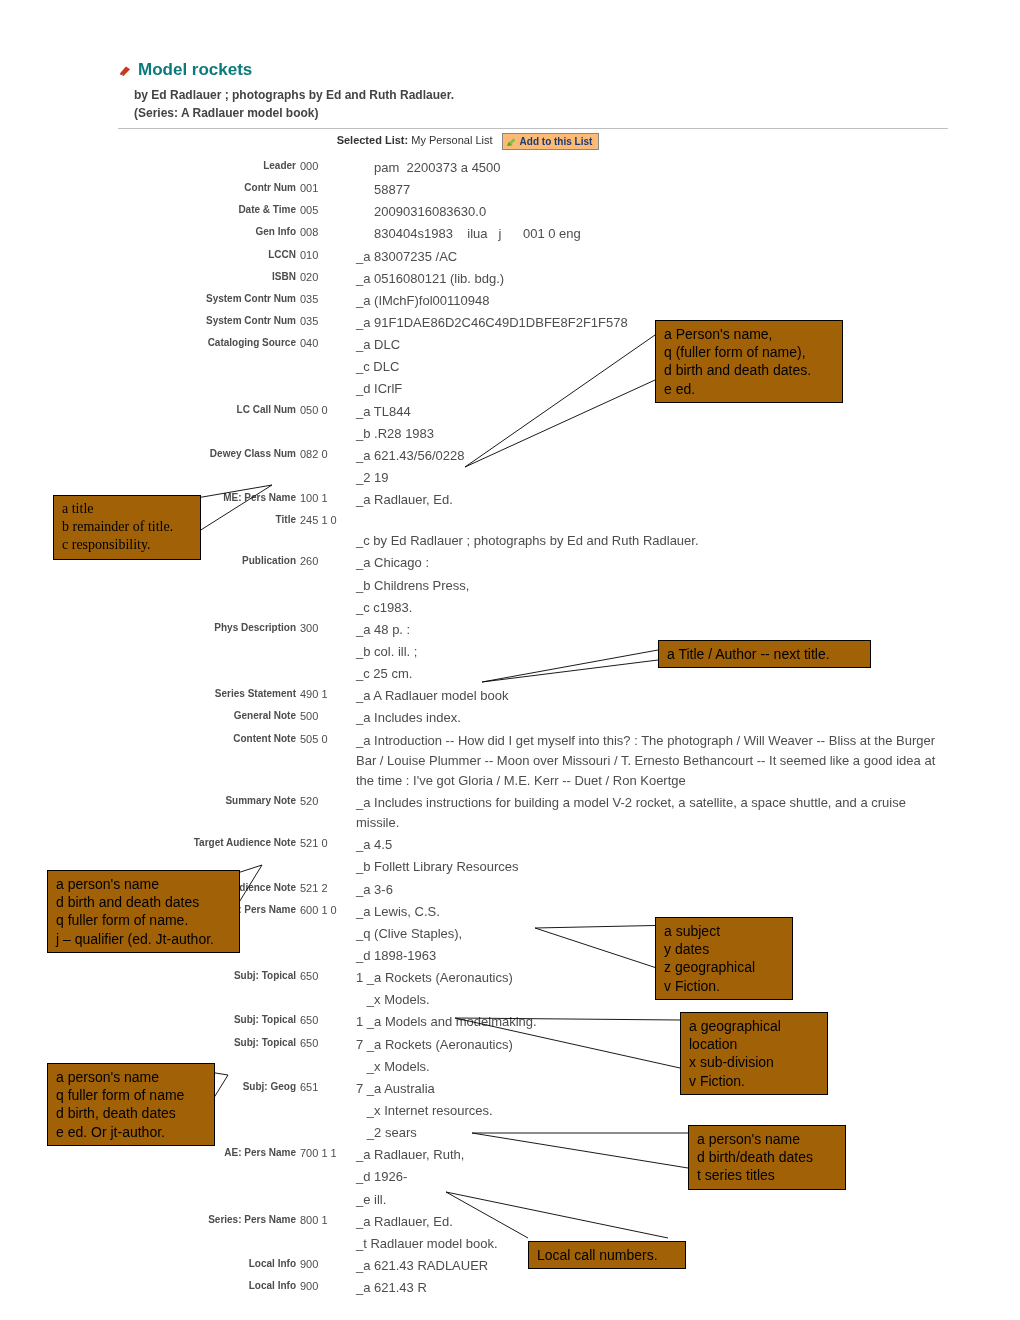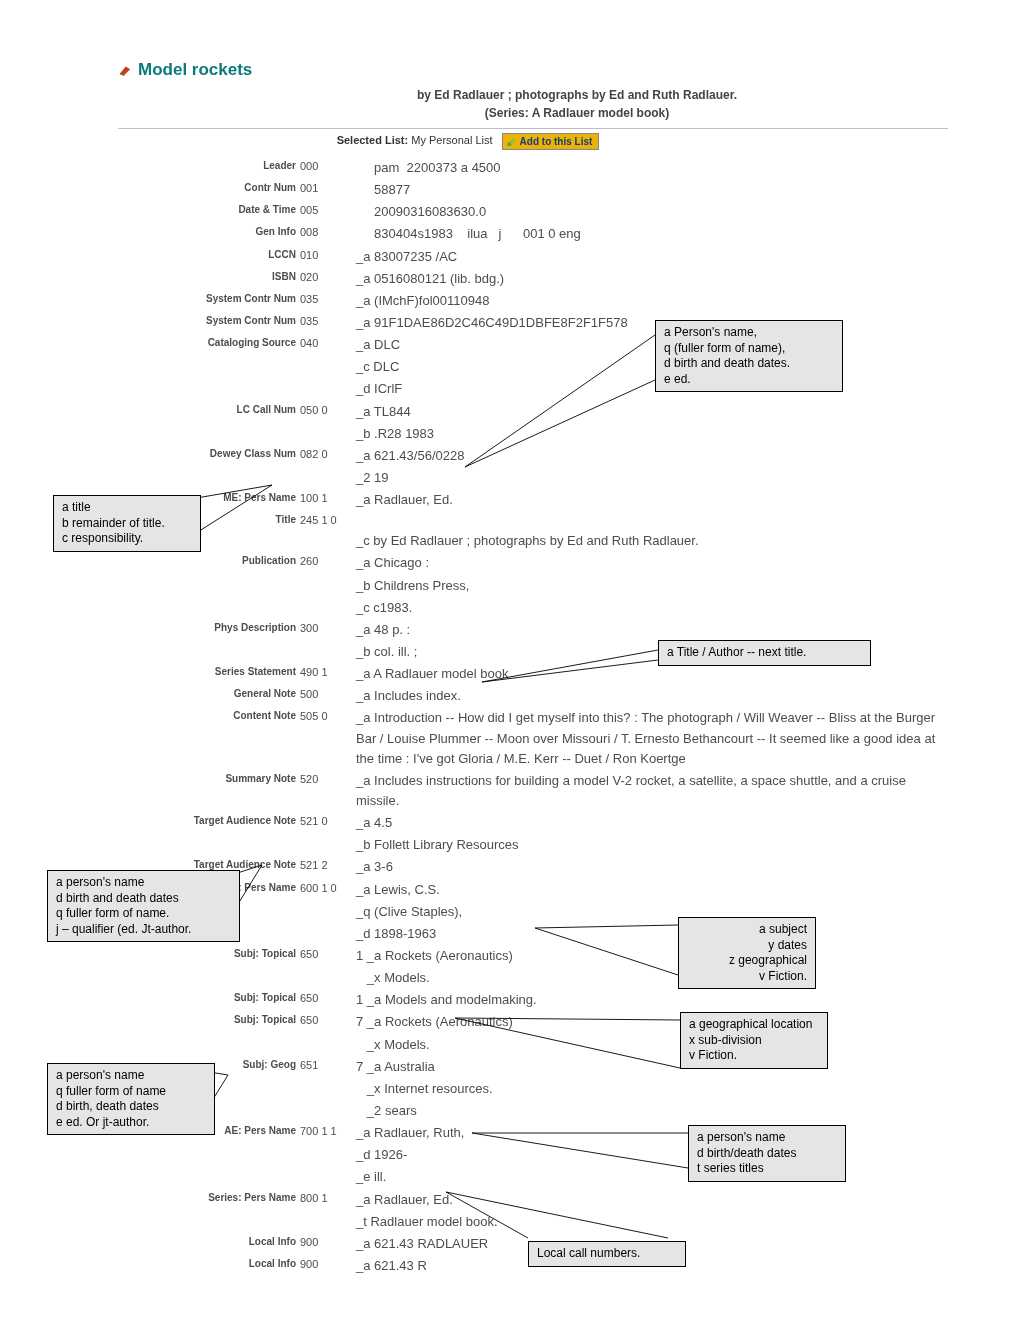--- a/index.html
+++ b/index.html
@@ -35,41 +35,40 @@
   }
   .book-icon {
     width: 14px;
     height: 12px;
   }
   .byline, .series {
     font-size: 12px;
     font-weight: bold;
     color: #444;
     margin: 4px 0 4px 16px;
-    text-align: center;
   }
   .hr {
     border-top: 1px solid #bfbfbf;
     margin: 8px 0 4px 118px;
     width: 830px;
   }
   .sel-list {
     text-align: center;
     margin: 4px 0 8px 118px;
     width: 700px;
     font-size: 11px;
   }
   .sel-list .lbl { font-weight: bold; }
   .add-btn {
     display: inline-flex;
     align-items: center;
     gap: 3px;
     border: 1px solid #888;
     padding: 0 6px 0 3px;
-    background: #eab308;
+    background: #fdba74;
     font-size: 10px;
     color: #1a3b75;
     font-weight: bold;
     vertical-align: middle;
     margin-left: 6px;
     height: 15px;
   }
   .pencil { width: 11px; height: 11px; }
 
   .marc {
@@ -100,24 +99,24 @@
   .val {
     flex: 1;
     font-size: 13px;
     color: #4d4d4d;
     white-space: pre-wrap;
   }
 
   .callout {
     position: absolute;
     border: 1px solid #000;
-    background: #e5e5e5;
+    background: #a16207;
     padding: 4px 8px;
     font-family: Arial, sans-serif;
-    font-size: 12px;
+    font-size: 14px;
     color: #000;
     line-height: 1.3;
     z-index: 10;
   }
 
   svg.leaders {
     position: absolute;
     left: 0;
     top: 0;
     width: 1020px;
@@ -270,20 +269,25 @@
         <div class="lab">Phys Description</div>
         <div class="tag">300</div>
         <div class="val">_a 48 p. :</div>
       </div>
       <div class="row">
         <div class="lab"></div>
         <div class="tag"></div>
         <div class="val">_b col. ill. ;</div>
       </div>
       <div class="row">
+        <div class="lab"></div>
+        <div class="tag"></div>
+        <div class="val">_c 25 cm.</div>
+      </div>
+      <div class="row">
         <div class="lab">Series Statement</div>
         <div class="tag">490 1</div>
         <div class="val">_a A Radlauer model book</div>
       </div>
       <div class="row">
         <div class="lab">General Note</div>
         <div class="tag">500</div>
         <div class="val">_a Includes index.</div>
       </div>
       <div class="row">
@@ -397,24 +401,24 @@
         <div class="val">_a 621.43 RADLAUER</div>
       </div>
       <div class="row">
         <div class="lab">Local Info</div>
         <div class="tag">900</div>
         <div class="val">_a 621.43 R</div>
       </div>
     </div>
 
   <div class="callout" style="left:655px; top:320px; width:170px;">a Person's name,<br>q (fuller form of name),<br>d birth and death dates.<br>e ed.</div>
-  <div class="callout" style="left:53px;  top:495px; width:130px;">a title<br>b remainder of title.<br>c responsibility.</div>
+  <div class="callout" style="left:53px;  top:495px; width:130px;font-family:Liberation Serif, serif;">a title<br>b remainder of title.<br>c responsibility.</div>
   <div class="callout" style="left:658px; top:640px; width:195px;">a Title / Author -- next title.</div>
   <div class="callout" style="left:47px;  top:870px; width:175px;">a person's name<br>d birth and death dates<br>q fuller form of name.<br>j – qualifier (ed.  Jt-author.</div>
-  <div class="callout" style="left:678px; top:917px; width:120px;text-align:right;">a subject<br>y dates<br>z geographical<br>v Fiction.</div>
+  <div class="callout" style="left:655px; top:917px; width:120px;">a subject<br>y dates<br>z geographical<br>v Fiction.</div>
   <div class="callout" style="left:680px; top:1012px; width:130px;">a geographical location<br>x sub-division<br>v Fiction.</div>
   <div class="callout" style="left:47px;  top:1063px; width:150px;">a person's name<br>q fuller form of name<br>d birth, death dates<br>e ed. Or jt-author.</div>
   <div class="callout" style="left:688px; top:1125px; width:140px;">a person's name<br>d birth/death dates<br>t series titles</div>
   <div class="callout" style="left:528px; top:1230px; width:140px;margin-top:11px;">Local call numbers.</div>
 
   <svg class="leaders">
 
     <line x1="655" y1="335" x2="465" y2="467"></line>
     <line x1="655" y1="380" x2="465" y2="467"></line>
 

